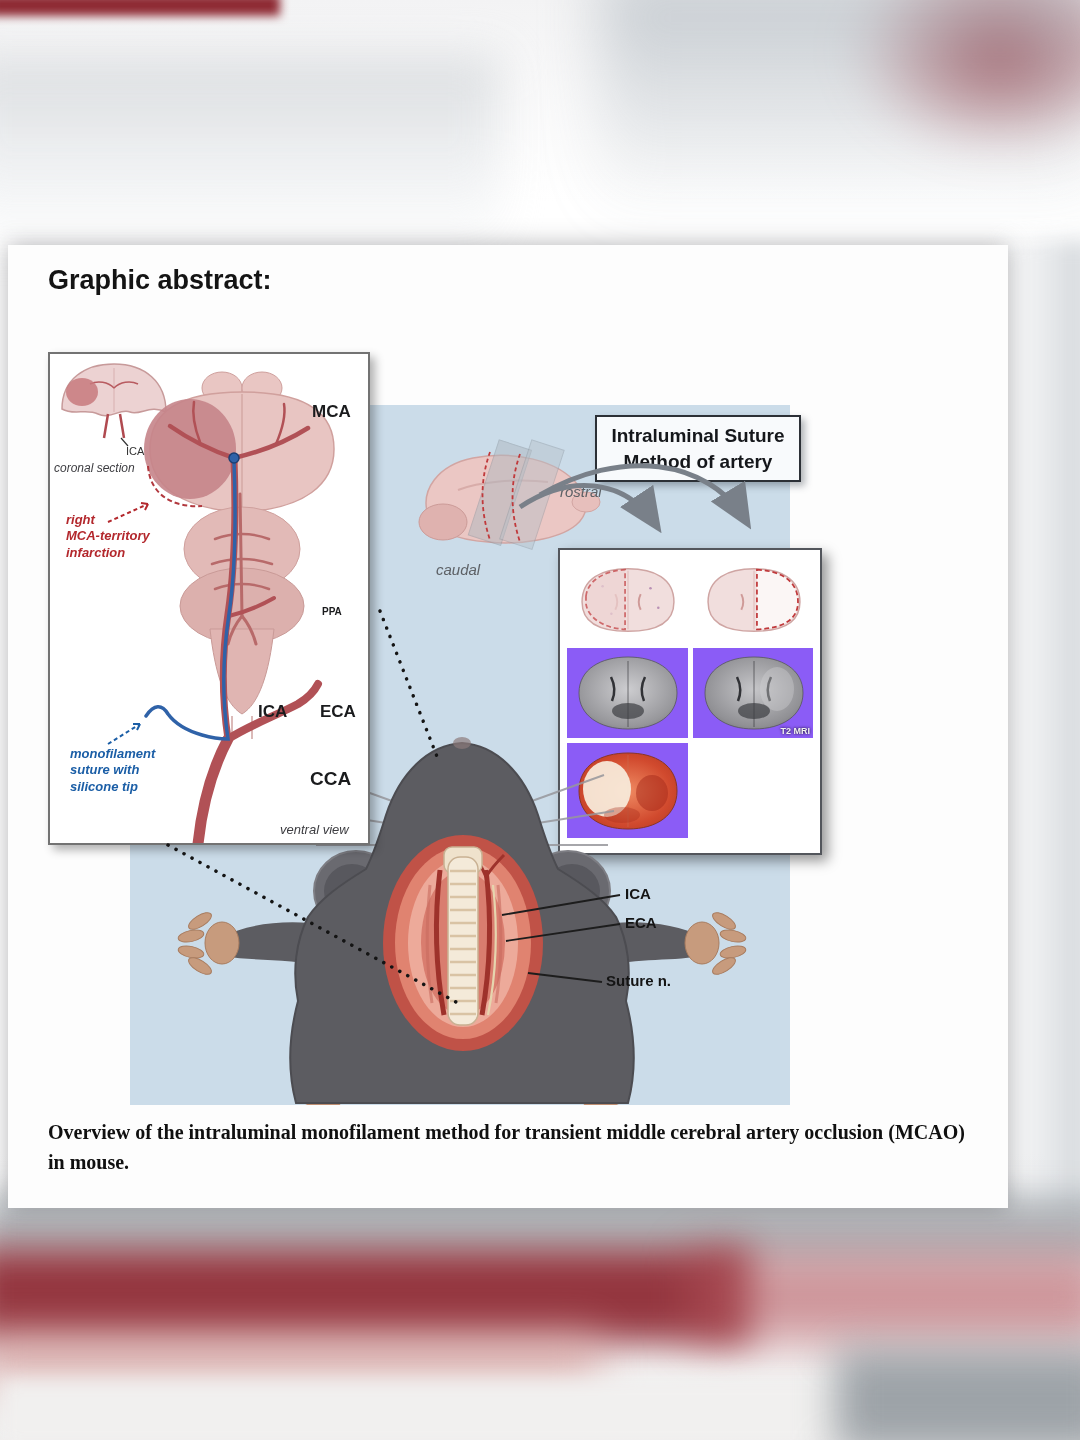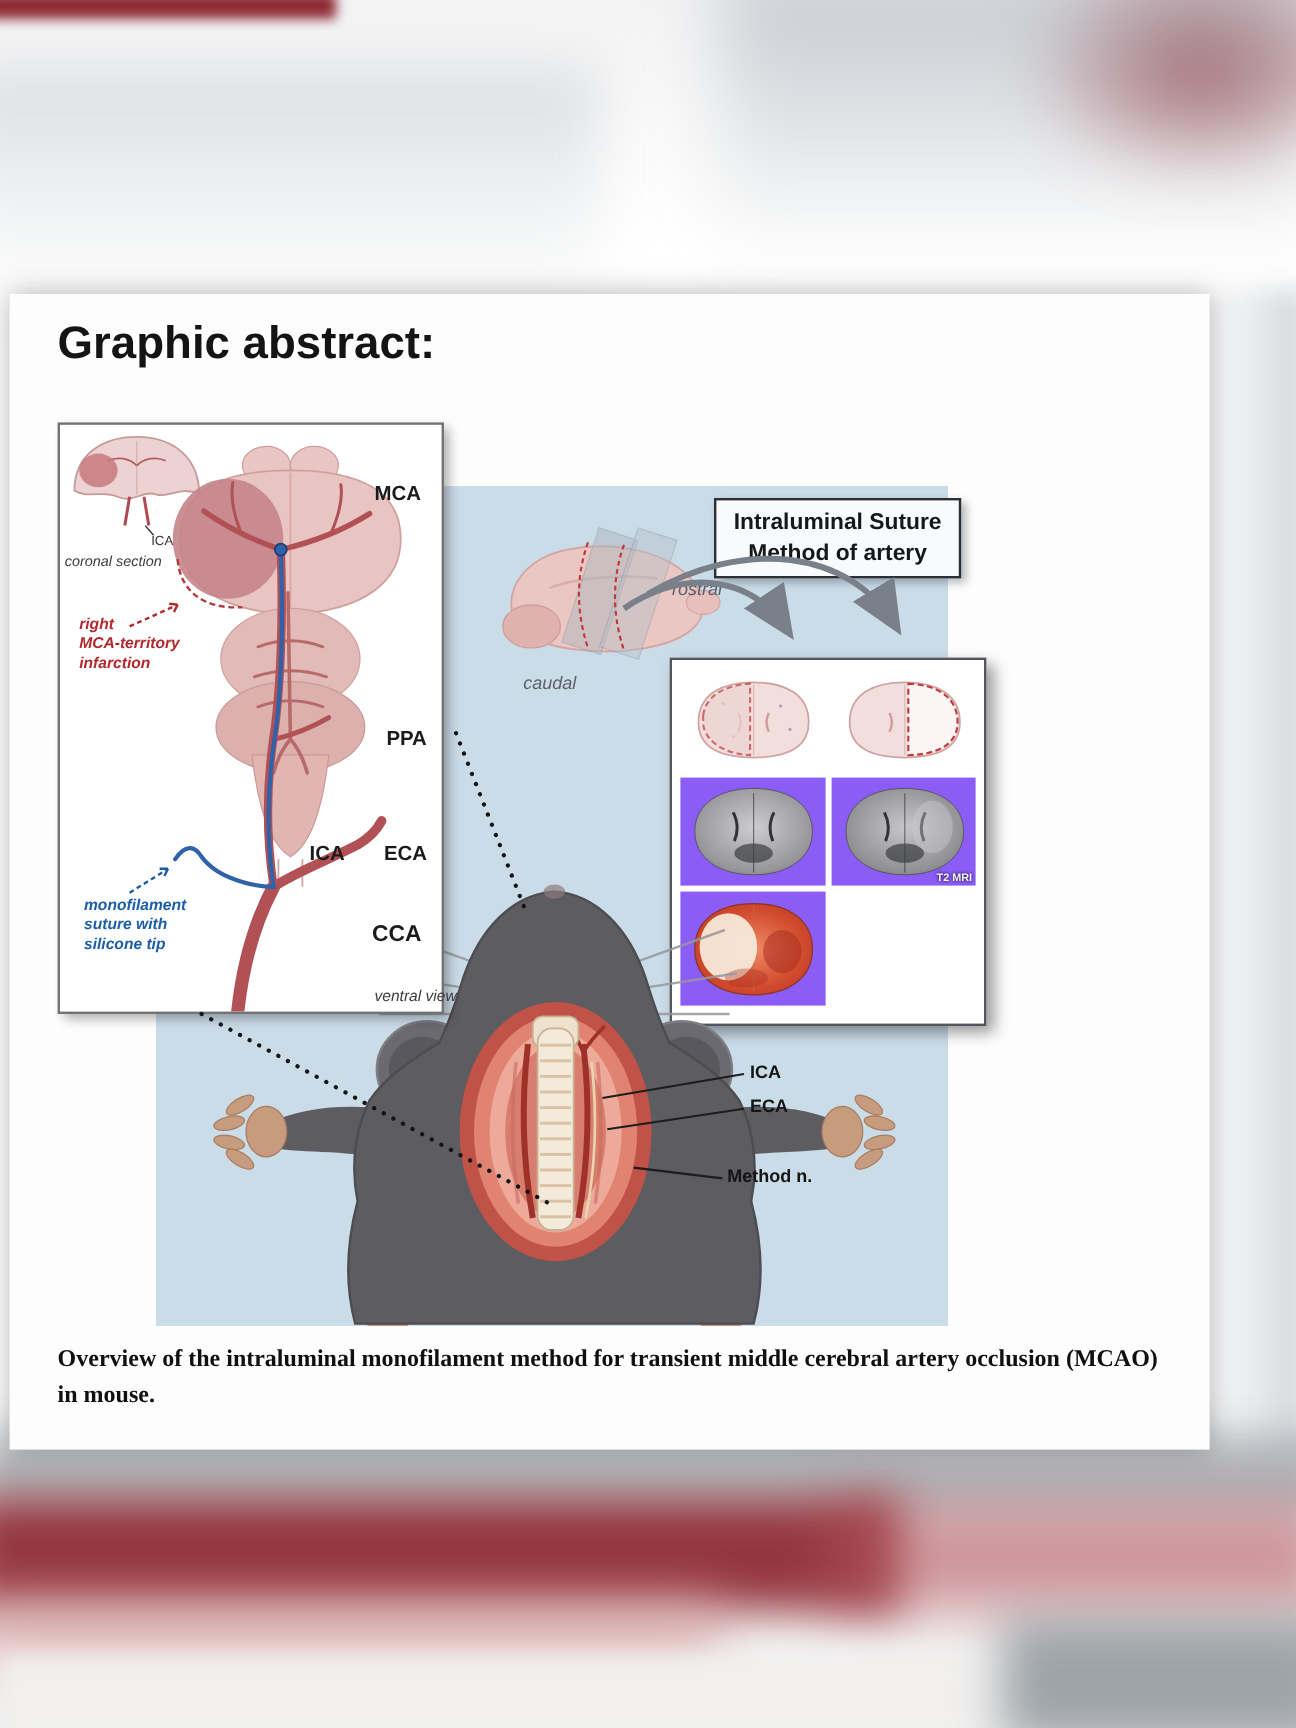--- a/index.html
+++ b/index.html
@@ -3,21 +3,21 @@
 <meta charset="utf-8">
 <style>
   html,body{margin:0;padding:0;background:#dfe1e3;}
   .stage{position:relative;width:1080px;height:1440px;overflow:hidden;
     background:linear-gradient(180deg,#f3f3f4 0%,#ffffff 14%,#ffffff 80%,#efeeee 100%);
     font-family:"Liberation Sans",sans-serif;}
   .blob{position:absolute;pointer-events:none;}
   
   .panel{position:absolute;left:8px;top:245px;width:1000px;height:963px;background:#fdfdfd;
     box-shadow:0 0 22px rgba(40,40,45,.35);}
-  .title{position:absolute;left:40px;top:20px;font-size:38px;font-weight:bold;color:#141414;}
+  .title{position:absolute;left:40px;top:20px;font-size:27px;font-weight:bold;color:#141414;}
   .fig-bg{position:absolute;left:122px;top:160px;width:660px;height:700px;background:#cbdce9;}
   .caption{position:absolute;left:40px;top:872px;width:934px;font-family:"Liberation Serif",serif;
     font-weight:bold;font-size:20px;line-height:1.5;color:#101010;}
   
   .vbox{position:absolute;left:40px;top:107px;width:322px;height:493px;background:#ffffff;
     border:2px solid #737373;box-shadow:5px 5px 9px rgba(0,0,0,.3);box-sizing:border-box;}
   .vbox svg{position:absolute;left:0;top:0;}
   .lbl{position:absolute;font-weight:bold;color:#1a1b1d;white-space:nowrap;}
   .note{position:absolute;font-style:italic;font-weight:bold;font-size:13px;line-height:1.25;
     white-space:pre-line;}
@@ -274,25 +274,25 @@
             <circle cx="184" cy="104" r="5" fill="#2f62a8" stroke="#1c3f73" stroke-width="1.5"></circle>
           </g>
 
           <path d="M 58 168 L 98 150" stroke="#b3282d" stroke-width="2" stroke-dasharray="4 3" fill="none"></path>
           <path d="M 98 150 l -7 -1 m 7 1 l -3 6" stroke="#b3282d" stroke-width="2" fill="none"></path>
           <path d="M 58 390 L 90 370" stroke="#1b5ea6" stroke-width="2" stroke-dasharray="4 3" fill="none"></path>
           <path d="M 90 370 l -7 0 m 7 0 l -3 6" stroke="#1b5ea6" stroke-width="2" fill="none"></path>
         </g>
       </svg>
       <span class="lbl" style="left:262px;top:48px;font-size:17px;">MCA</span>
-      <span class="lbl" style="left:272px;top:252px;font-size:17px;">PPA</span>
+      <span class="lbl" style="left:272px;top:252px;font-size:10px;">PPA</span>
       <span class="lbl" style="left:208px;top:348px;font-size:17px;">ICA</span>
       <span class="lbl" style="left:270px;top:348px;font-size:17px;">ECA</span>
       <span class="lbl" style="left:260px;top:414px;font-size:19px;">CCA</span>
-      <span class="small-cap" style="left:230px;top:468px;font-size:13px;margin-left:32px;">ventral view</span>
+      <span class="small-cap" style="left:230px;top:468px;font-size:13px;">ventral view</span>
       <span class="lbl" style="left:76px;top:91px;font-size:11px;font-weight:normal;color:#333;">ICA</span>
       <span class="small-cap" style="left:4px;top:107px;font-size:12px;">coronal section</span>
       <span class="note red" style="left:16px;top:158px;">right
 MCA-territory
 infarction</span>
       <span class="note blue" style="left:20px;top:392px;">monofilament
 suture with
 silicone tip</span>
     </div>
 
@@ -306,17 +306,17 @@
       <path d="M 532 250 C 612 203 700 213 738 276" stroke="#798089" stroke-width="5" fill="none" marker-end="url(#arw)"></path>
       <path d="M 160 600 L 448 757" stroke="#141414" stroke-width="3.5" stroke-dasharray="0.1 9" stroke-linecap="round" fill="none"></path>
       <path d="M 372 366 L 430 514" stroke="#141414" stroke-width="3.5" stroke-dasharray="0.1 9" stroke-linecap="round" fill="none"></path>
       <path d="M 612 650 L 494 670" stroke="#1d1d1d" stroke-width="1.8"></path>
       <path d="M 612 679 L 498 696" stroke="#1d1d1d" stroke-width="1.8"></path>
       <path d="M 594 737 L 520 728" stroke="#1d1d1d" stroke-width="1.8"></path>
     </svg>
 
     <span class="surg-lbl" style="left:617px;top:640px;">ICA</span>
     <span class="surg-lbl" style="left:617px;top:669px;">ECA</span>
-    <span class="surg-lbl" style="left:598px;top:727px;">Method n.</span>
+    <span class="surg-lbl" style="left:598px;top:727px;">Suture n.</span>
 
     <div class="caption">Overview of the intraluminal monofilament method for transient middle cerebral artery occlusion (MCAO) in mouse.</div>
   </div>
 </div>
 
 </body></html>

